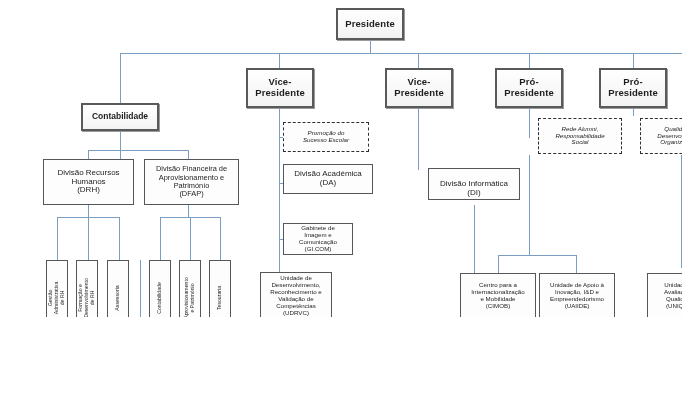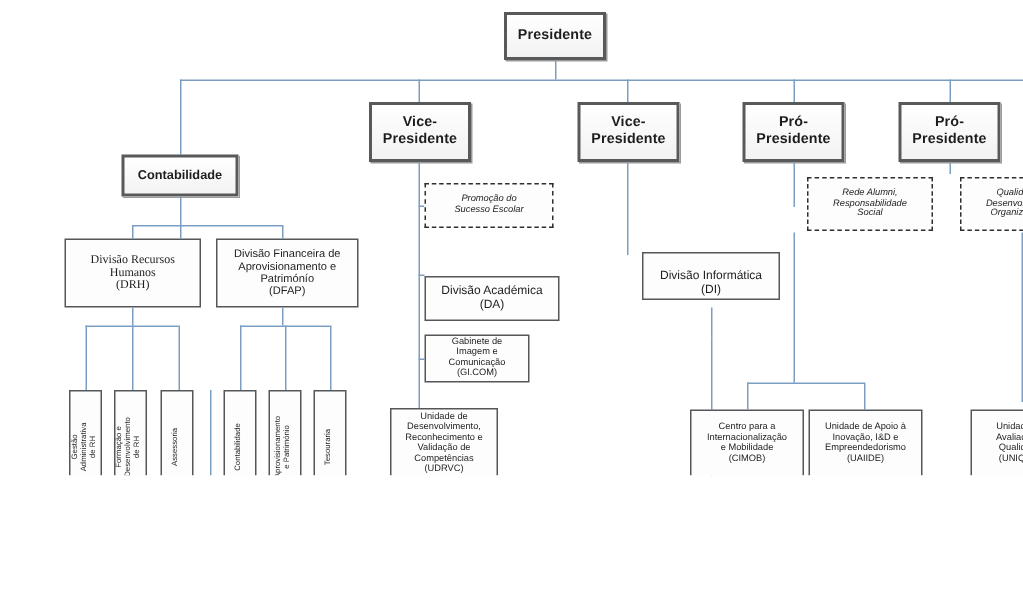--- a/index.html
+++ b/index.html
@@ -193,29 +193,29 @@
   </div>
 
   <div class="node dashed" style="left:498px; top:118px; width:84px; height:36px;">
     <span class="txt">Rede Alumni,<br>Responsabilidade<br>Social</span>
   </div>
 
   <div class="node dashed" style="left:600px; top:118px; width:82px; height:36px;">
     <span class="txt">Qualidade e<br>Desenvolvimento<br>Organizacional</span>
   </div>
 
-  <div class="node division" style="left:3px; top:159px; width:91px; height:46px;font-family:Liberation Serif, serif;">
+  <div class="node division" style="left:3px; top:159px; width:91px; height:46px;">
     <span class="txt">Divisão Recursos<br>Humanos<br>(DRH)</span>
   </div>
 
   <div class="node division" style="left:104px; top:159px; width:95px; height:46px; font-size:7.4px;justify-content:center;">
     <span class="txt">Divisão Financeira de<br>Aprovisionamento e<br>Patrimónío<br>(DFAP)</span>
   </div>
 
-  <div class="node division" style="left:243px; top:184px; width:90px; height:30px;">
+  <div class="node division" style="left:243px; top:164px; width:90px; height:30px;">
     <span class="txt">Divisão Académica<br>(DA)</span>
   </div>
 
   <div class="node division" style="left:388px; top:168px; width:92px; height:32px;align-items:flex-end;">
     <span class="txt">Divisão Informática<br>(DI)</span>
   </div>
 
   <div class="node unit" style="left:243px; top:223px; width:70px; height:32px;">
     <span class="txt">Gabinete de<br>Imagem e<br>Comunicação<br>(GI.COM)</span>
   </div>

